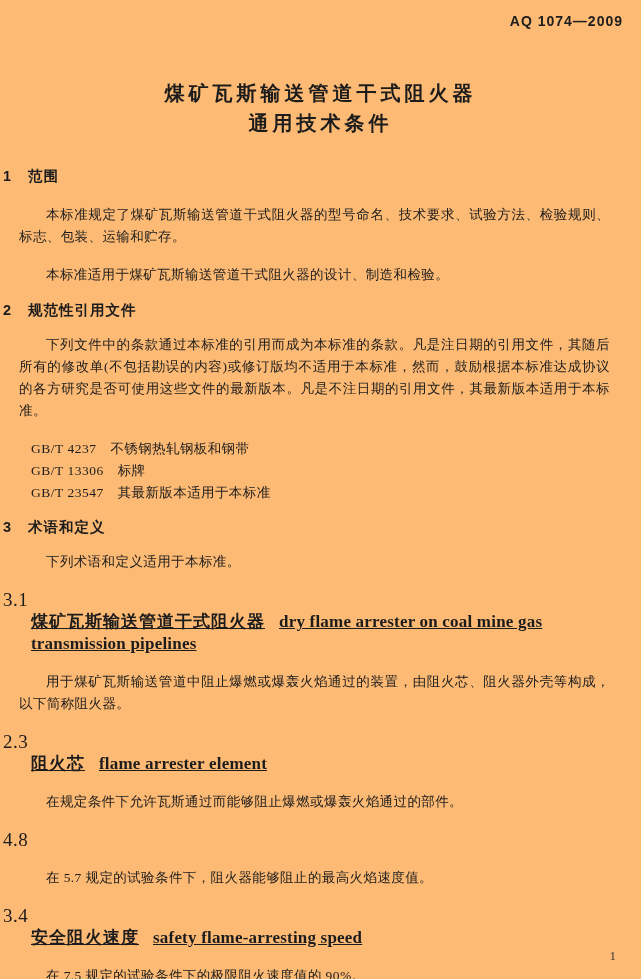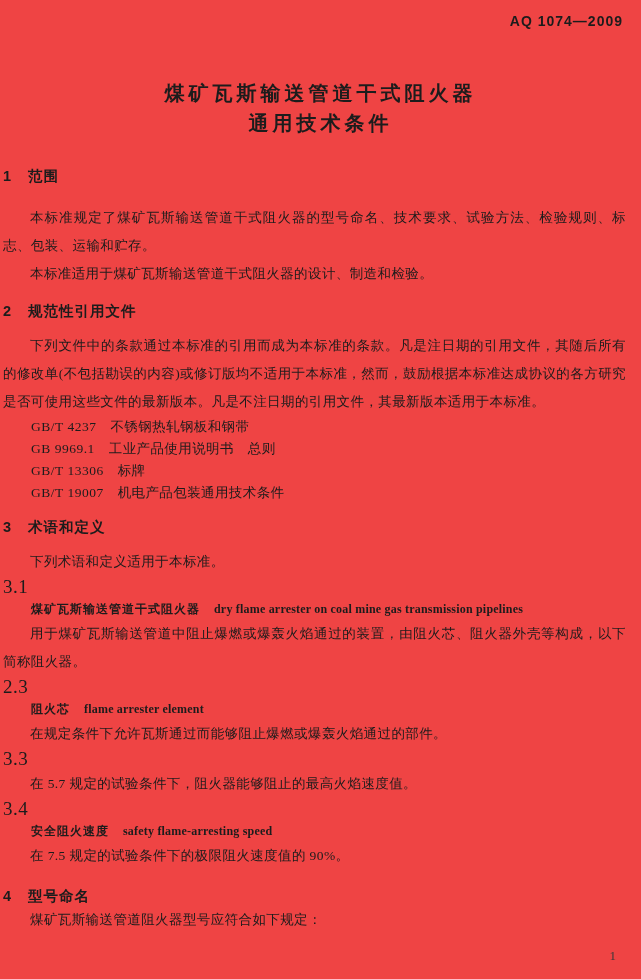--- a/index.html
+++ b/index.html
@@ -1,21 +1,21 @@
 <!DOCTYPE html>
 <html lang="zh"><head>
 <meta charset="utf-8">
 <style>
   html, body { margin: 0; padding: 0; background: #e8e8e8; }
   .page {
     position: relative;
     width: 641px;
     height: 979px;
     margin: 0 auto;
-    background: #ef4444;
+    background: #fdba74;
     color: #1c1c1c;
     font-family: "Liberation Serif", "DejaVu Serif", serif;
     overflow: hidden;
   }
   .doc-header {
     padding: 13px 18px 0 0;
     text-align: right;
     font-family: "Liberation Sans", "DejaVu Sans", sans-serif;
     font-weight: bold;
     font-size: 14px;
@@ -35,44 +35,45 @@
     font-family: "Liberation Sans", "DejaVu Sans", sans-serif;
     font-weight: bold;
     font-size: 14.5px;
     line-height: 16px;
     letter-spacing: 1px;
   }
   .sec-heading .sec-num { display: inline-block; margin-right: 17px; letter-spacing: 0; }
   .h-first   { margin: 30px 0 20px 0; }
   .h-mid     { margin: 15px 0 13px 0; }
   .content p {
-    margin: 0;
+    margin: 16px;
     font-size: 13.5px;
-    line-height: 28px;
+    line-height: 22px;
     text-align: justify;
     text-indent: 2em;
     letter-spacing: 0.4px;
   }
   .ref-line {
     padding-left: 28px;
     font-size: 13.5px;
     line-height: 22px;
     letter-spacing: 0.4px;
   }
   .ref-line .ref-code { display: inline-block; margin-right: 14px; letter-spacing: 0.5px; text-align: right; }
   .term-num {
     font-size: 19px;
     line-height: 22px;
     letter-spacing: 0.5px;
   }
   .term-line {
     padding-left: 28px;
-    font-size: 12px;
+    font-size: 17px;
     line-height: 22px;
     font-weight: bold;
+    text-decoration: underline;
   }
   .term-line .term-zh {
     font-family: "Liberation Sans", "DejaVu Sans", sans-serif;
     letter-spacing: 1px;
     margin-right: 14px;
   }
   .term-line .term-en {
     font-family: "Liberation Serif", "DejaVu Serif", serif;
     letter-spacing: 0.2px;
   }
@@ -106,47 +107,44 @@
 
     <div class="sec-heading h-mid">
       <span class="sec-num">2</span><span>规范性引用文件</span>
     </div>
     <p>下列文件中的条款通过本标准的引用而成为本标准的条款。凡是注日期的引用文件，其随后所有的修改单(不包括勘误的内容)或修订版均不适用于本标准，然而，鼓励根据本标准达成协议的各方研究是否可使用这些文件的最新版本。凡是不注日期的引用文件，其最新版本适用于本标准。</p>
 
     <div class="ref-line">
       <span class="ref-code">GB/T 4237</span><span>不锈钢热轧钢板和钢带</span>
     </div>
     <div class="ref-line">
-      <span class="ref-code">GB 9969.1</span><span>工业产品使用说明书　总则</span>
-    </div>
-    <div class="ref-line">
       <span class="ref-code">GB/T 13306</span><span>标牌</span>
     </div>
     <div class="ref-line">
-      <span class="ref-code">GB/T 19007</span><span>机电产品包装通用技术条件</span>
+      <span class="ref-code">GB/T 23547</span><span>其最新版本适用于本标准</span>
     </div>
 
     <div class="sec-heading h-mid">
       <span class="sec-num">3</span><span>术语和定义</span>
     </div>
     <p>下列术语和定义适用于本标准。</p>
 
     <div class="term-num">3.1</div>
     <div class="term-line">
       <span class="term-zh">煤矿瓦斯输送管道干式阻火器</span><span class="term-en">dry flame arrester on coal mine gas transmission pipelines</span>
     </div>
     <p>用于煤矿瓦斯输送管道中阻止爆燃或爆轰火焰通过的装置，由阻火芯、阻火器外壳等构成，以下简称阻火器。</p>
 
     <div class="term-num">2.3</div>
     <div class="term-line">
       <span class="term-zh">阻火芯</span><span class="term-en">flame arrester element</span>
     </div>
     <p>在规定条件下允许瓦斯通过而能够阻止爆燃或爆轰火焰通过的部件。</p>
 
-    <div class="term-num">3.3</div>
+    <div class="term-num">4.8</div>
     <p>在 5.7 规定的试验条件下，阻火器能够阻止的最高火焰速度值。</p>
 
     <div class="term-num">3.4</div>
     <div class="term-line">
       <span class="term-zh">安全阻火速度</span><span class="term-en">safety flame-arresting speed</span>
     </div>
     <p>在 7.5 规定的试验条件下的极限阻火速度值的 90%。</p>
 
     <div class="sec-heading h-mid" style="margin-top:18px; margin-bottom:2px;">
       <span class="sec-num">4</span><span>型号命名</span>

